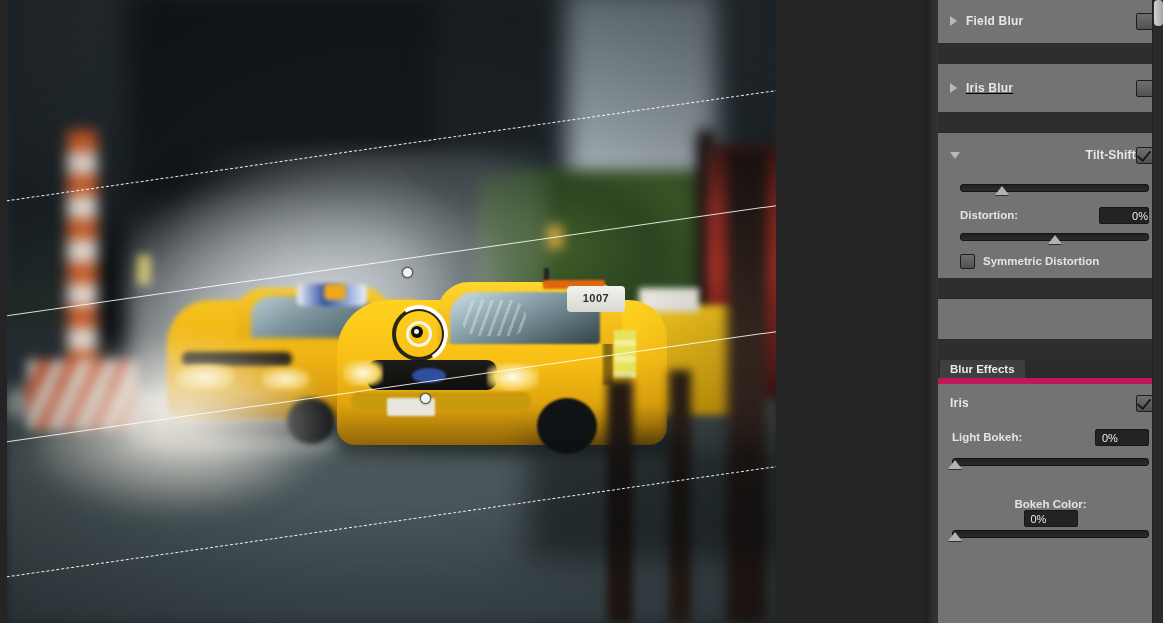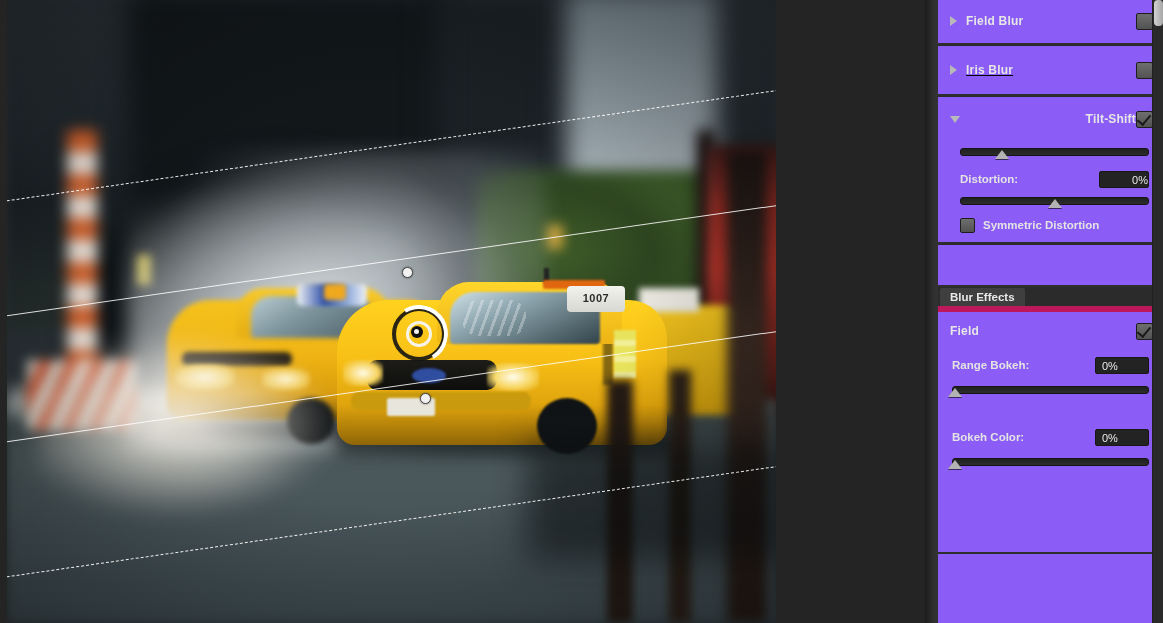--- a/index.html
+++ b/index.html
@@ -153,21 +153,21 @@
   .ring-arc{position:absolute;left:-2px;top:-2px;width:50px;height:50px;border-radius:50%;
     border:4px solid transparent;border-right-color:#ffffff;border-top-color:#ffffff;
     transform:rotate(14deg);}
   .ring-c1{position:absolute;left:14px;top:14px;width:20px;height:20px;border-radius:50%;
     border:3px solid rgba(245,245,245,.95);}
   .ring-c2{position:absolute;left:19px;top:19px;width:12px;height:12px;border-radius:50%;background:#111;}
   .ring-c3{position:absolute;left:22px;top:22px;width:5px;height:5px;border-radius:50%;background:#f0f0f0;}
 
   
   .panels{position:absolute;left:938px;top:0;width:225px;height:623px;background:#2e2e2e;}
-  .panel{background:#8b5cf6;margin:0 0 2px 0;position:relative;}
+  .panel{background:#737373;margin:0 0 20px 0;position:relative;}
   .panel-sep{height:1px;background:#2a2a2a;}
 
   .row-head{display:flex;align-items:center;height:42px;padding:0 10px 0 12px;}
   .tri{width:0;height:0;margin-right:9px;}
   .tri-right{border-left:7px solid #b9b9b9;border-top:5px solid transparent;border-bottom:5px solid transparent;}
   .tri-down{border-top:7px solid #b9b9b9;border-left:5px solid transparent;border-right:5px solid transparent;}
   .head-title{flex:1;color:#e6e6e6;font-size:12px;font-weight:bold;letter-spacing:.2px;}
 
   .cbox{width:15px;height:15px;border:1px solid #1d1d1d;border-radius:2px;
     background:linear-gradient(to bottom,#6e6e6e,#525252);position:relative;}
@@ -356,35 +356,35 @@
     <div class="panel-sep"></div>
 
     <div class="panel" style="height:40px;"></div>
 
     <div class="tabbar">
       <div class="tab">Blur Effects</div>
     </div>
 
     <div class="panel" style="height:240px;">
       <div class="row-head" style="height:30px;padding-top:4px;">
-        <span class="head-title">Field</span>
+        <span class="head-title">Iris</span>
         <span class="cbox checked"></span>
       </div>
 
       <div class="ctrl" style="padding:0 14px 0 14px;">
         <div class="ctrl-row" style="margin-top:8px;">
-          <span class="ctrl-label">Range Bokeh:</span>
+          <span class="ctrl-label">Light Bokeh:</span>
           <span class="num wide">0%</span>
         </div>
         <div class="slider" style="margin-top:6px;">
           <div class="track"></div>
           <div class="knob" style="left:0%;margin-left:-4px;"></div>
         </div>
 
-        <div class="ctrl-row" style="margin-top:28px;">
+        <div class="ctrl-row" style="margin-top:28px;flex-direction:column;">
           <span class="ctrl-label">Bokeh Color:</span>
           <span class="num wide">0%</span>
         </div>
         <div class="slider" style="margin-top:6px;">
           <div class="track"></div>
           <div class="knob" style="left:0%;margin-left:-4px;"></div>
         </div>
       </div>
 
     </div>

